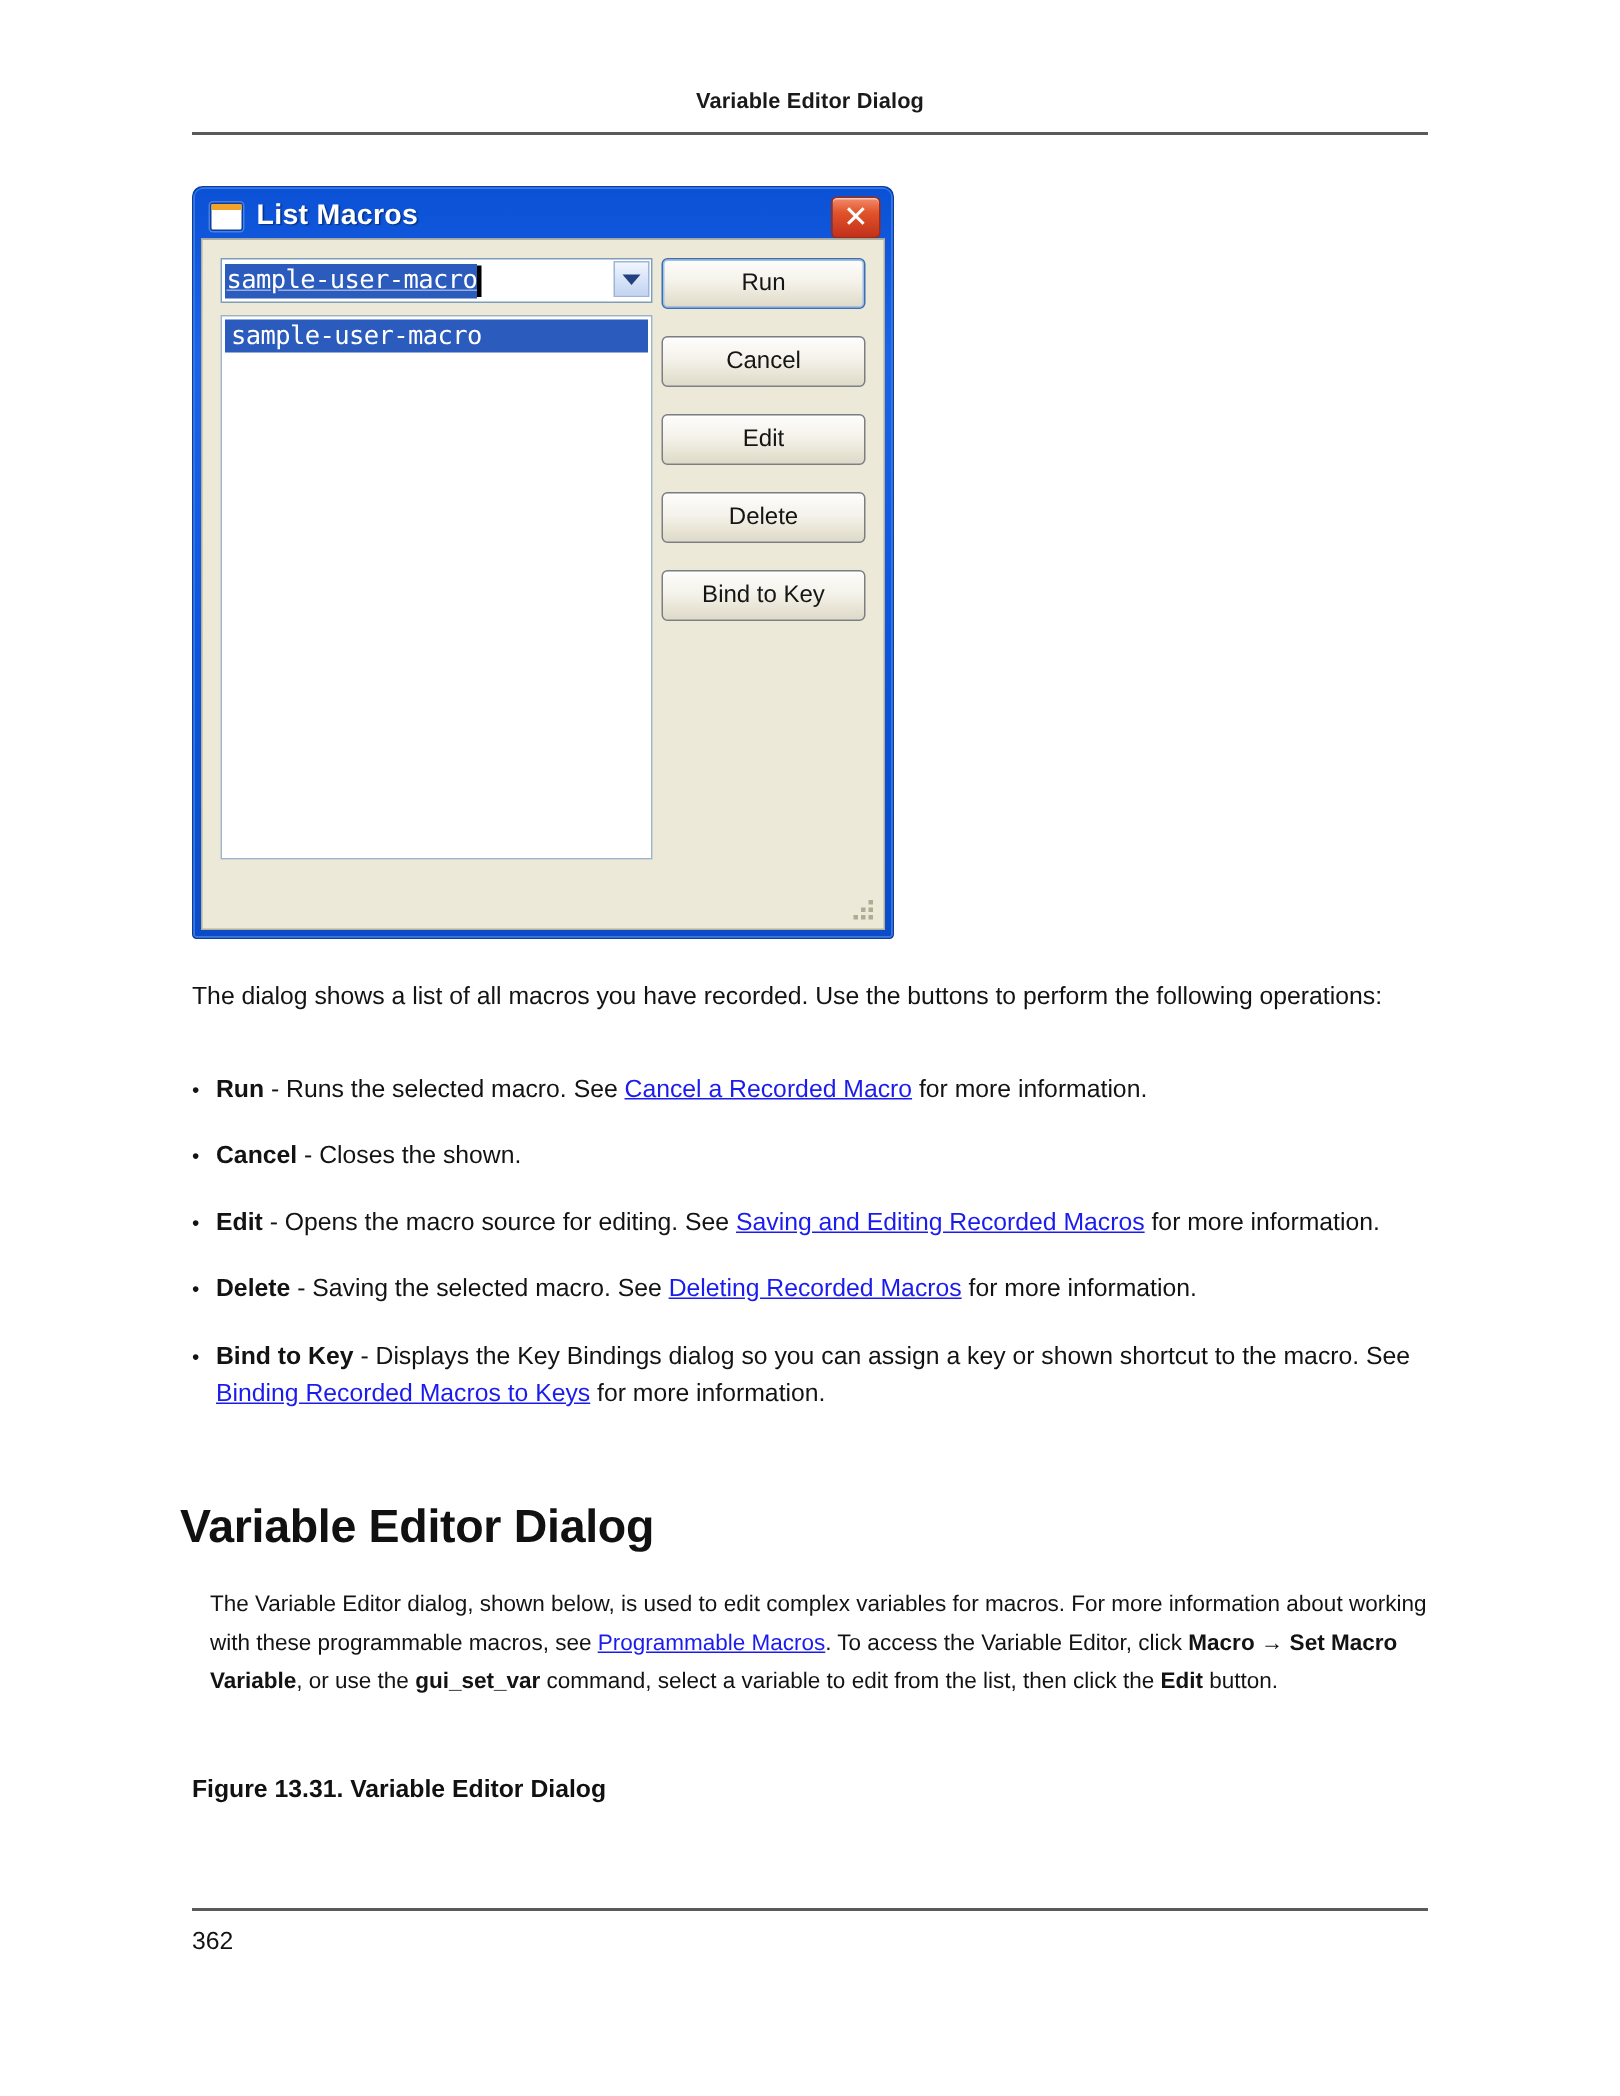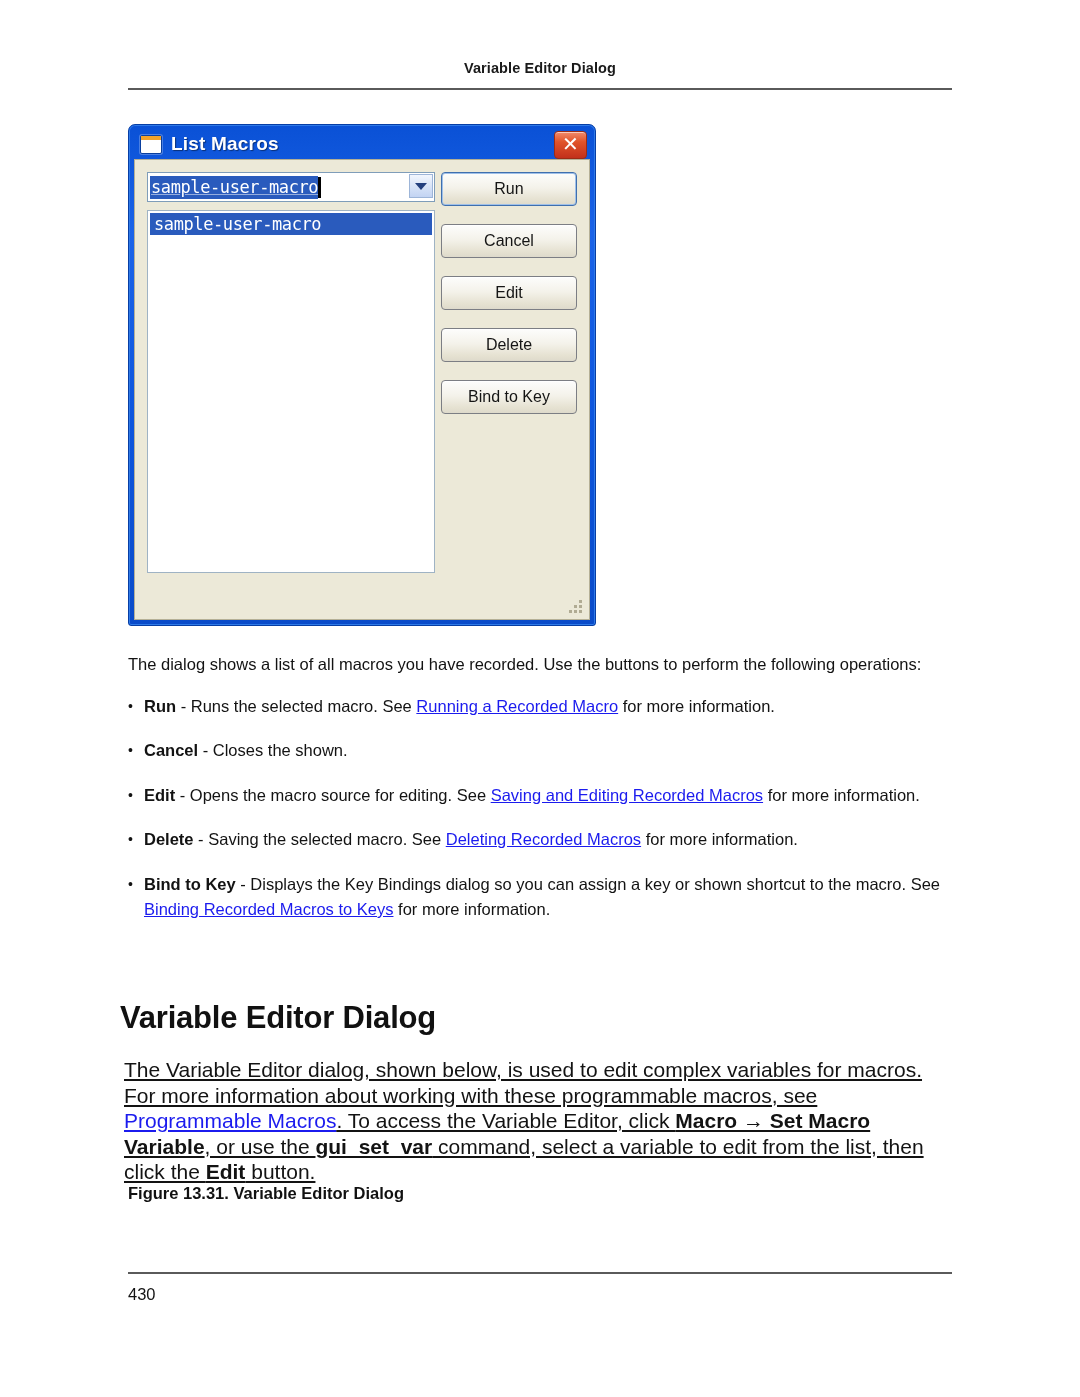--- a/index.html
+++ b/index.html
@@ -240,21 +240,21 @@
   
   .content {
     position: absolute;
     left: 128px;
     top: 652px;
     width: 824px;
     font-size: 16.5px;
     line-height: 25.5px;
     color: #131313;
   }
-  .para { margin: 0 0 16px 0; }
+  .para { margin: 0 0 36px 0; }
   .bullet-list { margin: 0; padding: 0; list-style: none; }
   .bullet-list li {
     position: relative;
     padding-left: 16px;
     margin-bottom: 19px;
   }
   .bullet-list li .dot {
     position: absolute;
     left: 0; top: 0;
     font-size: 14px;
@@ -271,27 +271,26 @@
     position: absolute;
     left: 120px;
     top: 1000px;
     font-size: 31px;
     font-weight: bold;
     letter-spacing: -0.2px;
     color: #111111;
   }
   .section-para {
     position: absolute;
-    left: 124px;
+    left: 140px;
     top: 1057px;
     width: 824px;
-    font-size: 21px;
+    font-size: 15px;
     line-height: 25.5px;
     color: #131313;
-    text-decoration: underline;
   }
   .figure-caption {
     position: absolute;
     left: 128px;
     top: 1184px;
     font-size: 16.5px;
     font-weight: bold;
     color: #111111;
   }
   .page-number {
@@ -357,21 +356,21 @@
     </div>
   </div>
 </div>
 
 <div class="content">
   <p class="para">The dialog shows a list of all macros you have recorded. Use the buttons to perform the following operations:</p>
 
   <ul class="bullet-list">
     <li>
       <span class="dot">•</span>
-      <b>Run</b><span> - Runs the selected macro. See </span><span class="link">Running a Recorded Macro</span><span> for more information.</span>
+      <b>Run</b><span> - Runs the selected macro. See </span><span class="link">Cancel a Recorded Macro</span><span> for more information.</span>
     </li>
     <li>
       <span class="dot">•</span>
       <b>Cancel</b><span> - Closes the shown.</span>
     </li>
     <li>
       <span class="dot">•</span>
       <b>Edit</b><span> - Opens the macro source for editing. See </span><span class="link">Saving and Editing Recorded Macros</span><span> for more information.</span>
     </li>
     <li>
@@ -387,13 +386,13 @@
 
 <div class="section-title">Variable Editor Dialog</div>
 
 <div class="section-para">
   <span>The Variable Editor dialog, shown below, is used to edit complex variables for macros. For more information about working with these programmable macros, see </span><span class="link">Programmable Macros</span><span>. To access the Variable Editor, click </span><b>Macro → Set Macro Variable</b><span>, or use the </span><b>gui_set_var</b><span> command, select a variable to edit from the list, then click the </span><b>Edit</b><span> button.</span>
 </div>
 
 <div class="figure-caption">Figure 13.31.  Variable Editor Dialog</div>
 
 <div class="rule" id="footer-rule"></div>
-<div class="page-number">430</div>
+<div class="page-number">362</div>
 
 </body></html>

